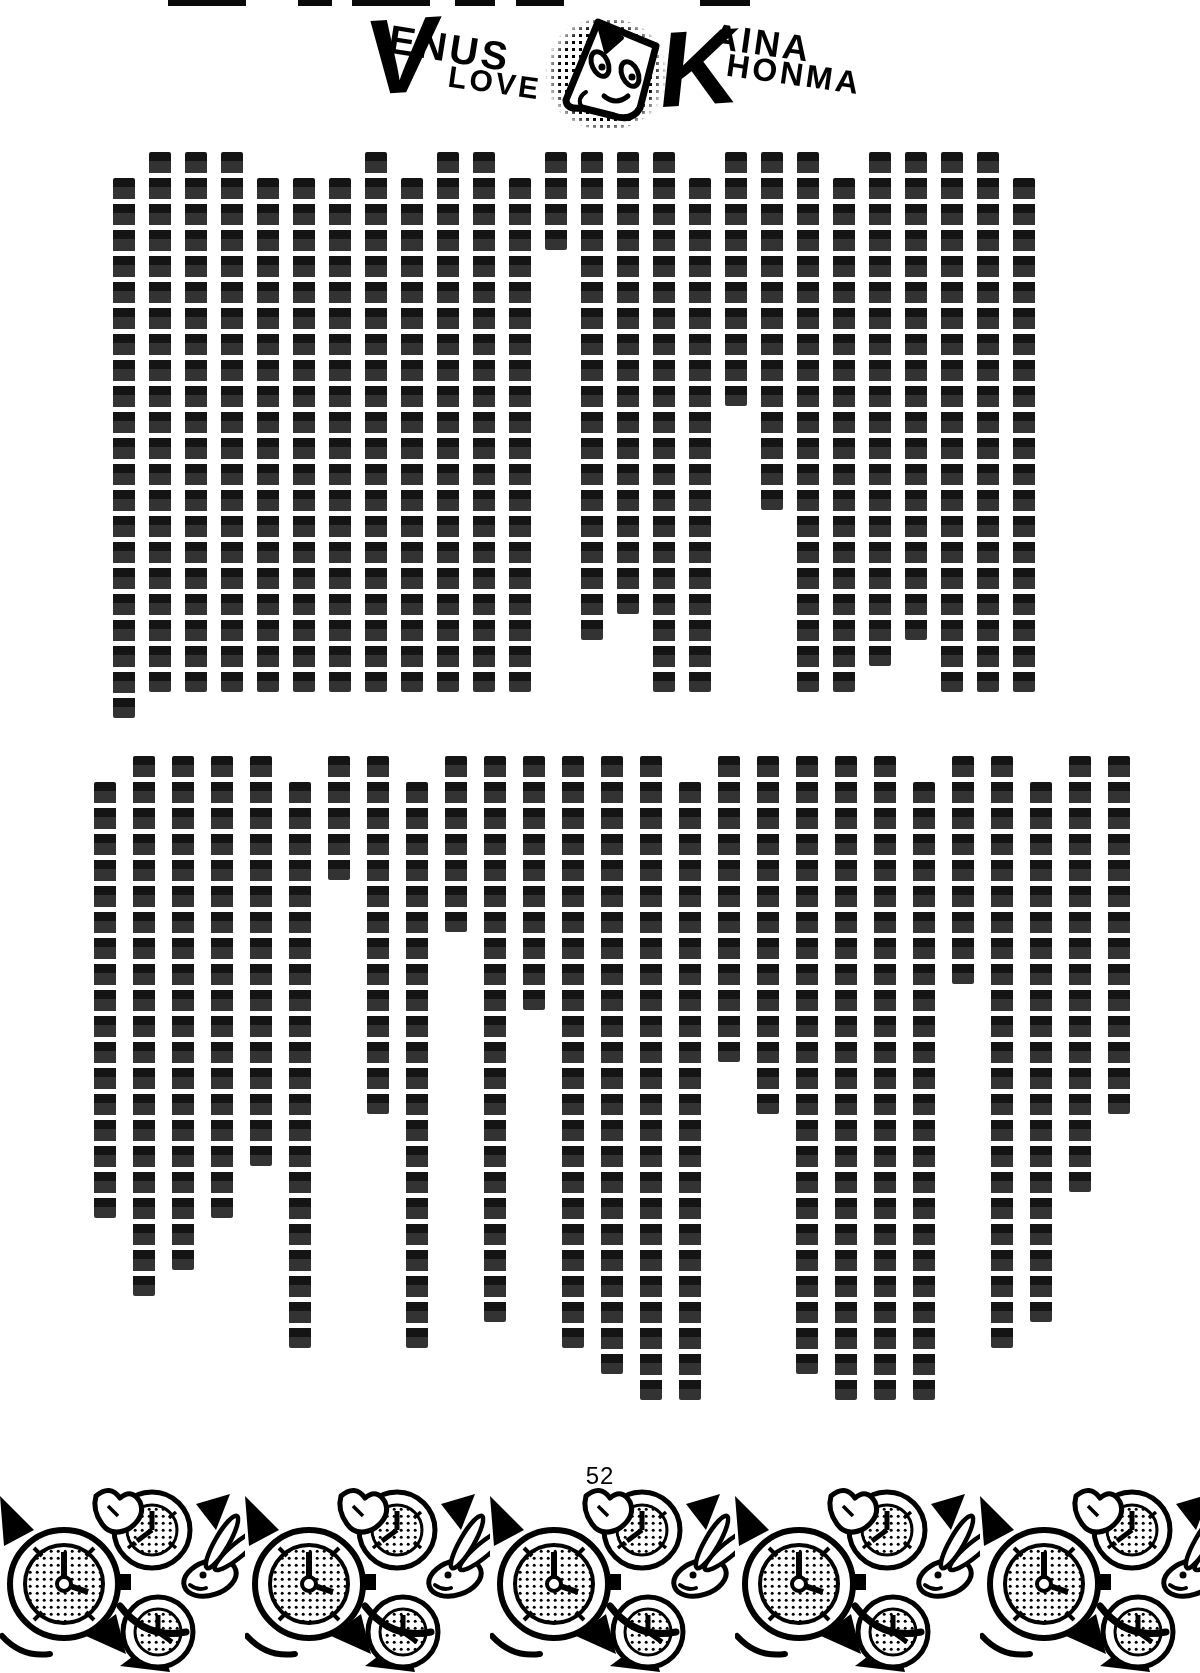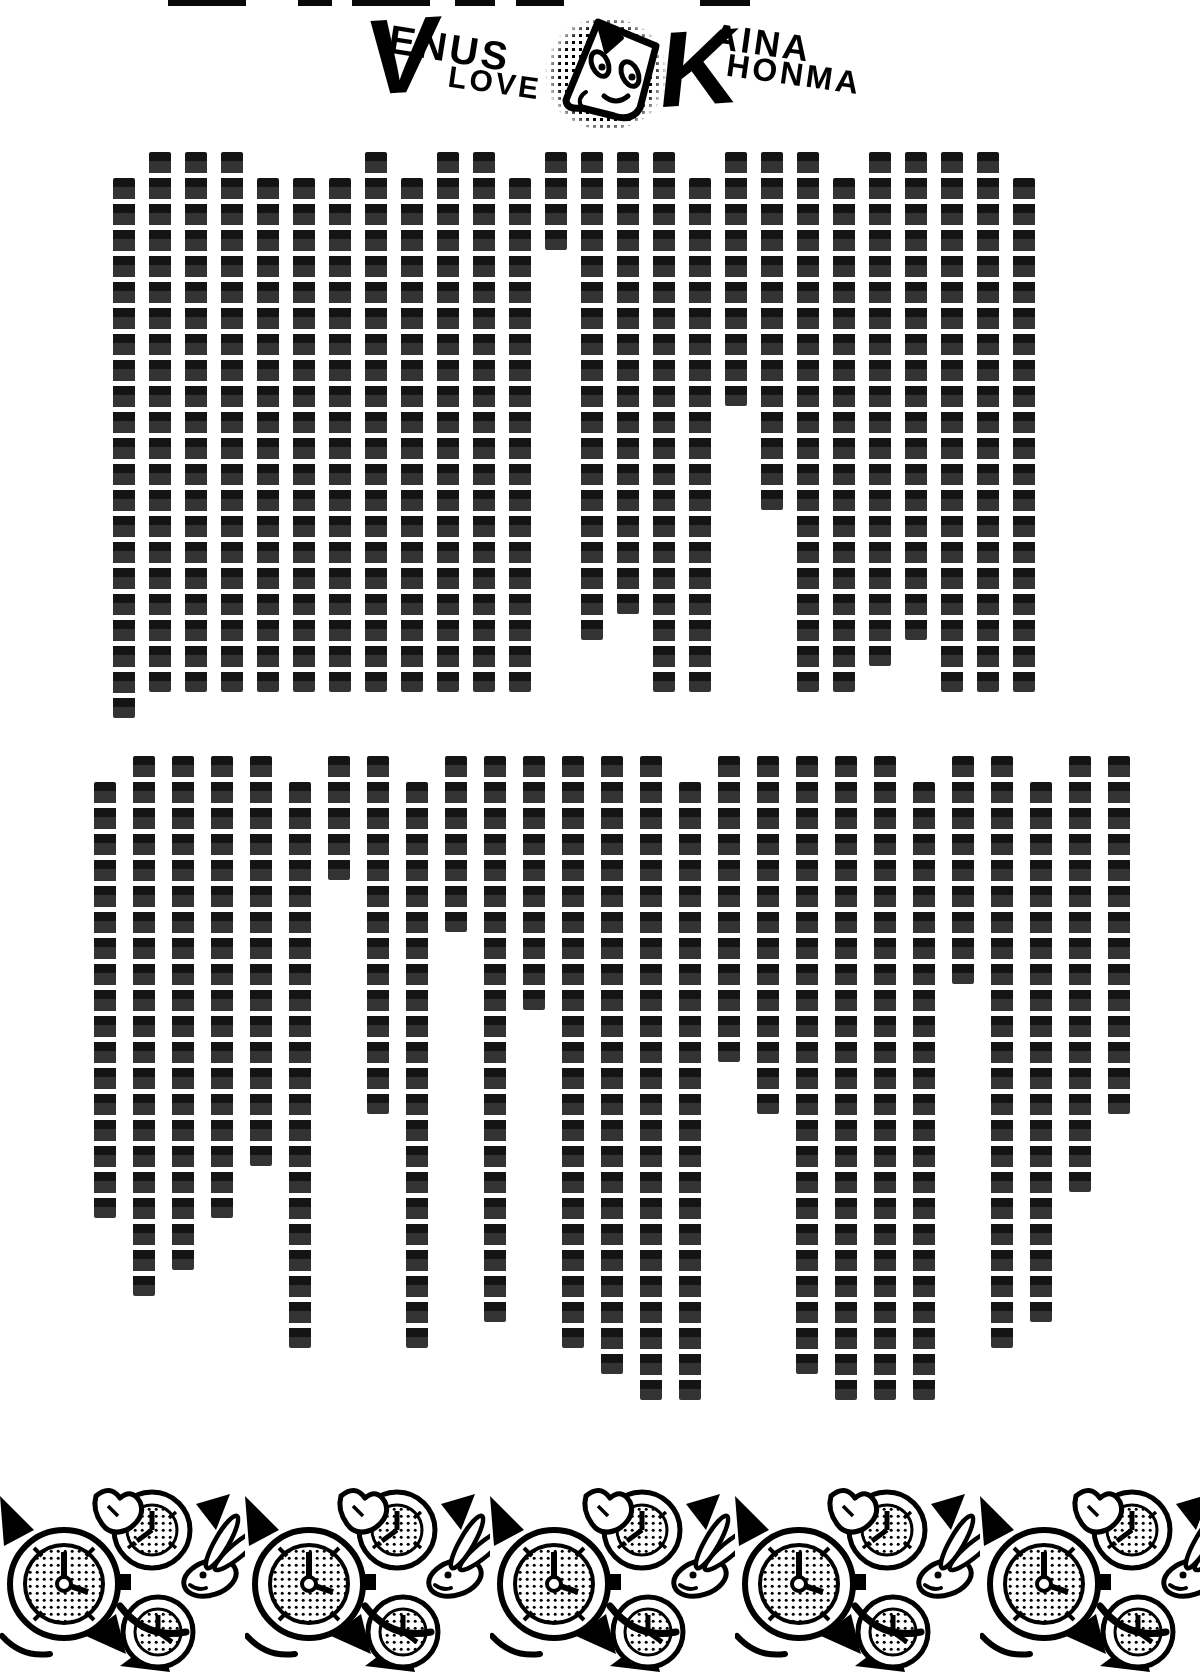--- a/index.html
+++ b/index.html
@@ -145,20 +145,21 @@
       <div class="vcol" style="margin-top: 0px; height: 358px;"></div>
       <div class="vcol" style="margin-top: 0px; height: 124px;"></div>
       <div class="vcol" style="margin-top: 26px; height: 566px;"></div>
       <div class="vcol" style="margin-top: 0px; height: 410px;"></div>
       <div class="vcol" style="margin-top: 0px; height: 462px;"></div>
       <div class="vcol" style="margin-top: 0px; height: 514px;"></div>
       <div class="vcol" style="margin-top: 0px; height: 540px;"></div>
       <div class="vcol" style="margin-top: 26px; height: 436px;"></div>
     </div>
 
+  <div class="page-number">52</div>
 
   <svg class="footer-border" viewBox="0 0 1200 187" xmlns="http://www.w3.org/2000/svg">
     <defs>
       <pattern id="hd" width="7" height="7" patternUnits="userSpaceOnUse">
         <circle cx="2.2" cy="2.2" r="1.5" fill="#000"></circle>
       </pattern>
       <pattern id="tile" width="245" height="187" patternUnits="userSpaceOnUse">
 
         <polygon points="0,10 34,44 4,60" fill="#000"></polygon>
         <polygon points="120,180 160,150 170,186" fill="#000"></polygon>

